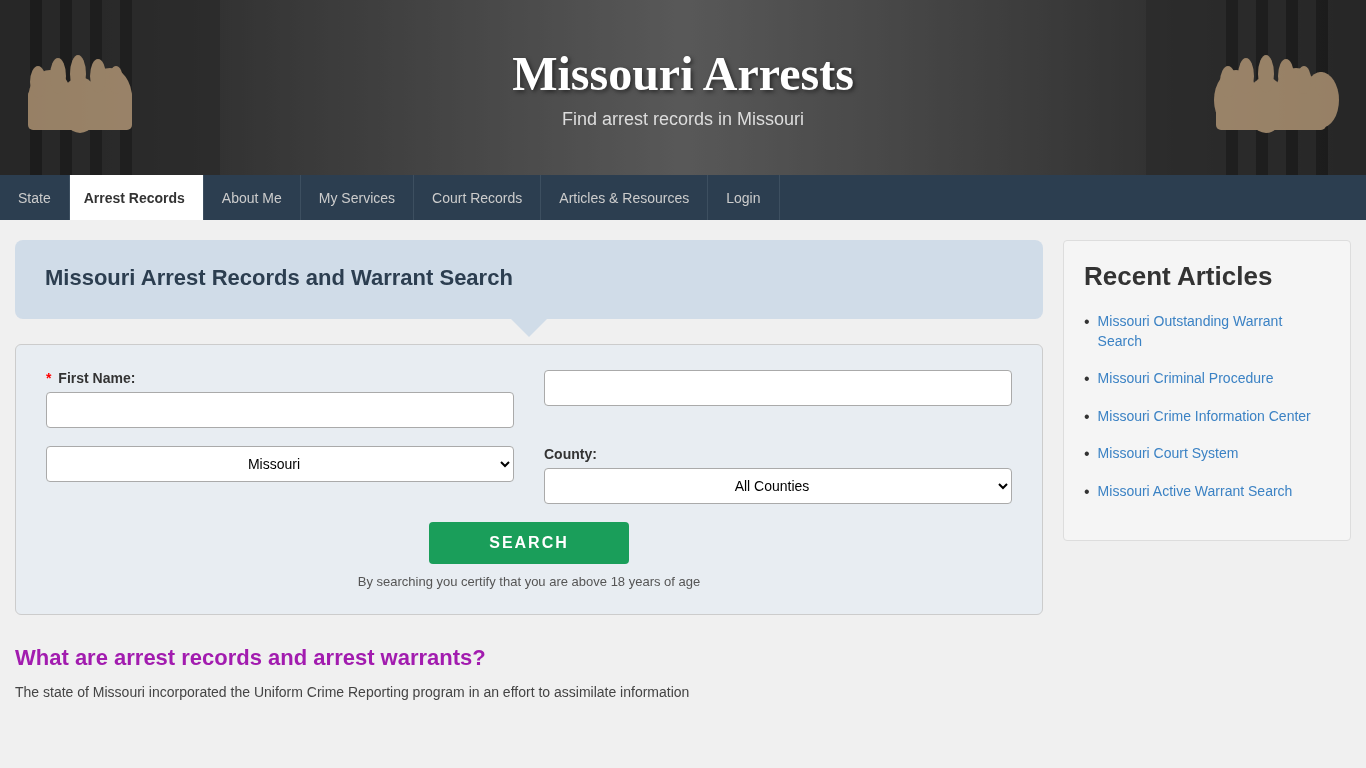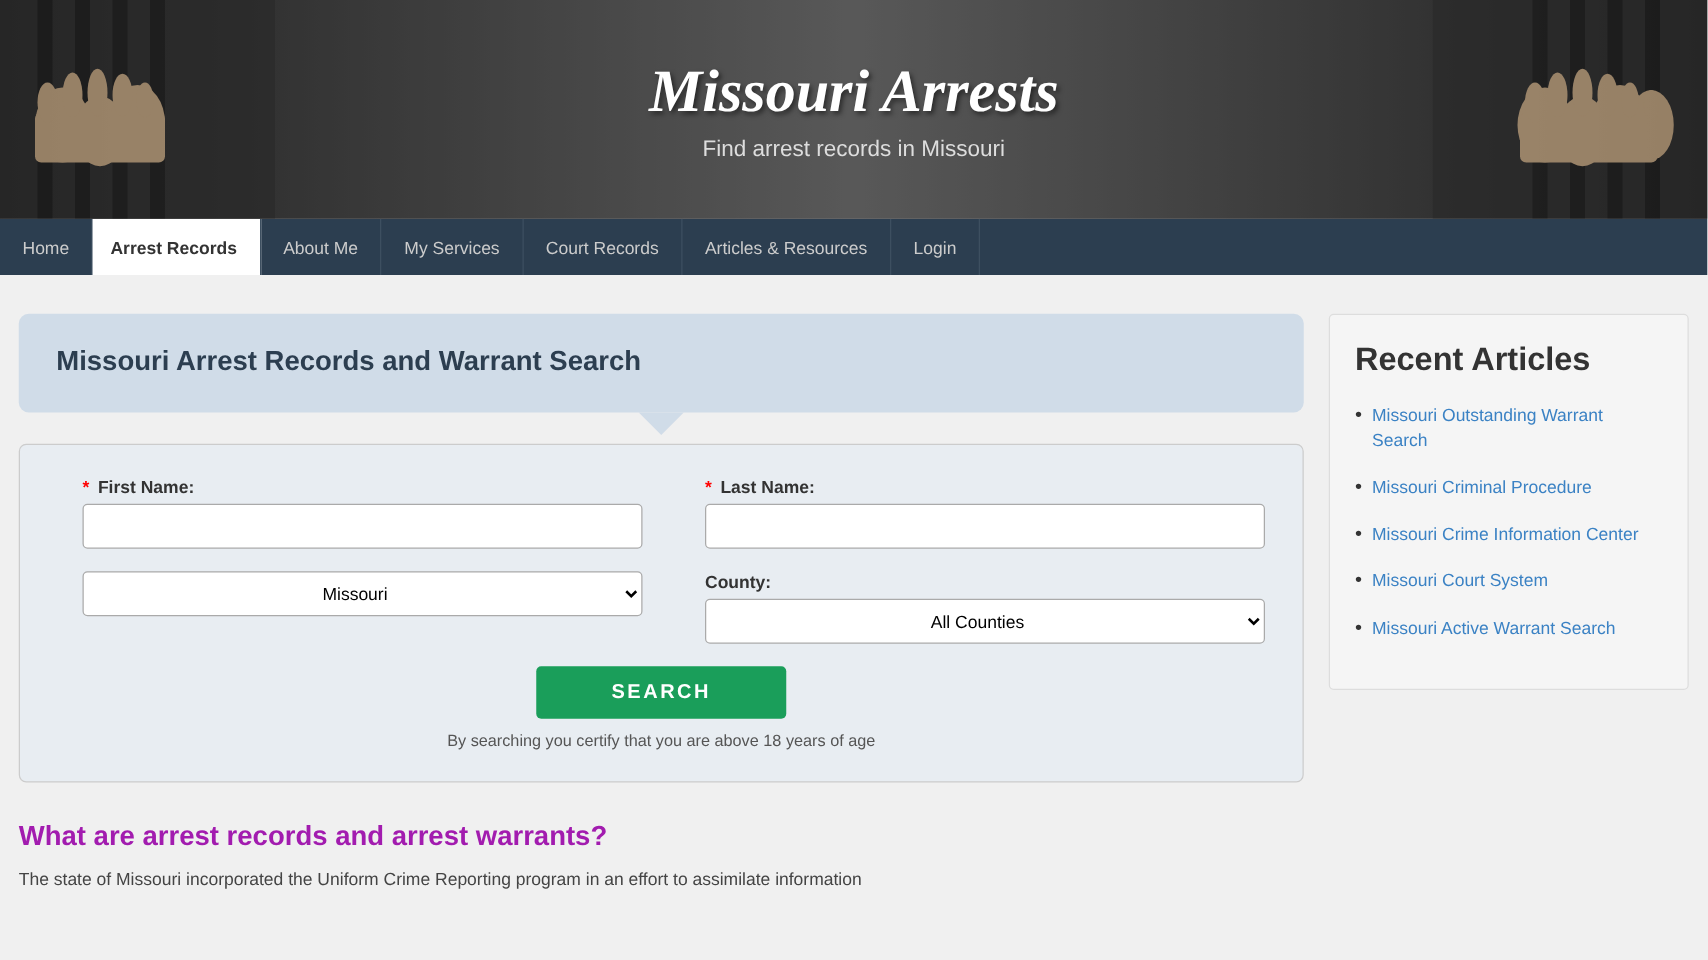--- a/index.html
+++ b/index.html
@@ -40,21 +40,20 @@
     }
     .hands-left { left: 0; }
     .hands-right { right: 0; }
     .header-text {
       position: relative;
       z-index: 3;
       text-align: center;
     }
     .header-title {
       font-size: 48px;
-      font-style: italic;
       font-weight: bold;
       color: #fff;
       text-shadow: 2px 2px 4px rgba(0,0,0,0.5);
       font-family: Georgia, serif;
     }
     .header-subtitle {
       font-size: 18px;
       color: #ddd;
       margin-top: 8px;
     }
@@ -80,21 +79,21 @@
       background: #fff;
       color: #333;
       font-weight: bold;
       padding-left: 14px;
     }
 
     
     .main-layout {
       display: flex;
       gap: 0;
-      padding: 31px 15px;
+      padding: 20px 15px;
       max-width: 1366px;
     }
 
     
     .content-area {
       flex: 1;
       margin-right: 20px;
     }
 
     
@@ -136,21 +135,20 @@
       padding: 25px 30px;
       margin-top: 25px;
     }
     .form-row {
       display: flex;
       gap: 30px;
       margin-bottom: 18px;
     }
     .form-group {
       flex: 1;
-      margin-left: 20px;
     }
     .form-label {
       display: block;
       margin-bottom: 6px;
       font-size: 14px;
       color: #333;
       font-weight: bold;
     }
     .required-star {
       color: red;
@@ -308,21 +306,21 @@
       <ellipse cx="175" cy="84" rx="6" ry="12" fill="#c8a882"></ellipse>
     </svg>
   </div>
   <div class="header-text">
     <div class="header-title">Missouri Arrests</div>
     <div class="header-subtitle">Find arrest records in Missouri</div>
   </div>
 </div>
 
 <nav>
-  <a class="nav-item">Home</a>
+  <a class="nav-item">State</a>
   <a class="nav-item active">Arrest Records</a>
   <a class="nav-item">About Me</a>
   <a class="nav-item">My Services</a>
   <a class="nav-item">Court Records</a>
   <a class="nav-item">Articles &amp; Resources</a>
   <a class="nav-item">Login</a>
 </nav>
 
 <div class="main-layout">
 
@@ -335,24 +333,20 @@
     <div class="form-area">
       <div class="form-row">
         <div class="form-group">
           <label class="form-label">
             <span class="required-star">*</span>
             <span>First Name:</span>
           </label>
           <input type="text" class="form-input" style="">
         </div>
         <div class="form-group">
-          <label class="form-label">
-            <span class="required-star">*</span>
-            <span>Last Name:</span>
-          </label>
           <input type="text" class="form-input" style="">
         </div>
       </div>
 
       <div class="form-row">
         <div class="form-group">
           <select class="form-select">
             <option>Missouri</option>
           </select>
         </div>

